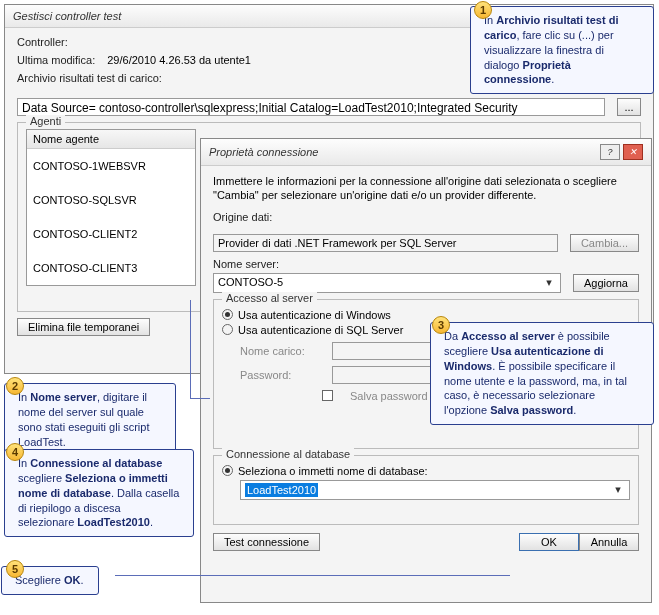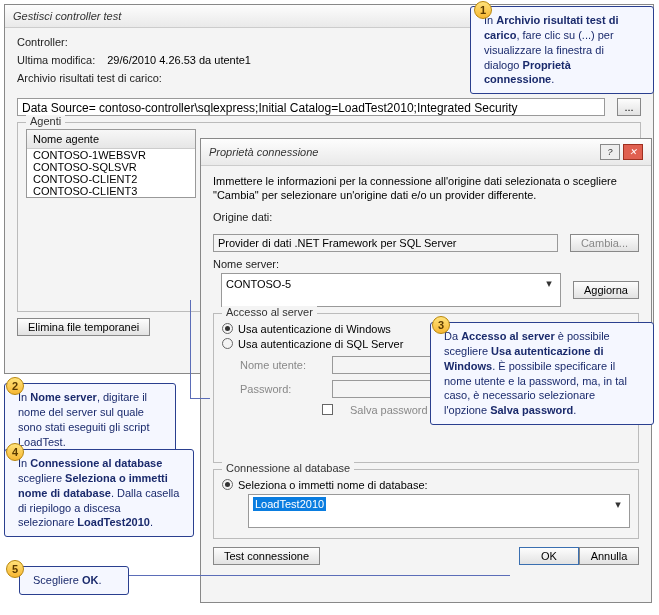--- a/index.html
+++ b/index.html
@@ -14,26 +14,26 @@
   .label { color:#222; }
   .field-highlight { background:#0a64c8; color:#fff; padding:2px 4px; flex:1; }
   .textbox { border:1px solid #999; background:#fff; padding:2px 4px; flex:1; height:18px; }
   .btn { border:1px solid #888; background:linear-gradient(#fdfdfd,#e2e2e2); padding:2px 10px; min-width:60px; text-align:center; }
   .btn.small { min-width:24px; padding:2px 4px; }
   .btn.disabled { color:#888; }
   .groupbox { border:1px solid #bbb; margin:6px 0; padding:6px 8px 8px; position:relative; }
   .groupbox > .legend { position:absolute; top:-8px; left:8px; background:#f4f4f4; padding:0 4px; color:#333; }
   .listbox { border:1px solid #999; background:#fff; }
   .list-header { background:linear-gradient(#f7f7f7,#e6e6e6); border-bottom:1px solid #ccc; padding:3px 6px; }
-  .list-item { padding:0 6px; border-bottom:0; }
+  .list-item { padding:11px 6px; border-bottom:0; }
   .radio { display:flex; align-items:center; gap:5px; margin:3px 0; }
   .radio-dot { width:11px; height:11px; border:1px solid #666; border-radius:50%; display:flex; align-items:center; justify-content:center; }
   .radio-dot.sel::after { content:""; width:5px; height:5px; background:#333; border-radius:50%; }
   .checkbox { width:11px; height:11px; border:1px solid #666; background:#fff; display:inline-block; margin-right:5px; }
-  .dd { border:1px solid #999; background:#fff; display:flex; align-items:flex-end; justify-content:space-between; padding:16px 4px; flex:1; height:20px;margin-left:8px;}
+  .dd { border:1px solid #999; background:#fff; display:flex; align-items:flex-start; justify-content:space-between; padding:2px 4px; flex:1; height:20px;}
   .dd .arrow { width:14px; text-align:center; color:#333; }
   .callout { position:absolute; background:#f5f7ff; border:1px solid #2a3f8f; border-radius:3px; padding:6px 13px; color:#1a2a6c; line-height:1.35; font-size:11px; max-width:190px; z-index:50;}
   .callout b { color:#1a2a6c; font-weight:bold; }
   .num-badge { position:absolute; width:18px; height:18px; border-radius:50%; background:linear-gradient(#ffe27a,#f7b733); border:1px solid #b8860b; color:#5a3a00; font-weight:bold; text-align:center; line-height:16px; font-size:11px; z-index:60;}
   .connector { position:absolute; background:#5b6db8; z-index:40; }
   .hline { height:1px; }
   .vline { width:1px; }
   .btn-row { display:flex; justify-content:flex-end; margin-top:8px; }
   .disabled-text { color:#888; }
   .sel-text { background:#0a7de0; color:#fff; padding:1px 2px; }
@@ -106,21 +106,21 @@
       <span class="legend">Accesso al server</span>
       <div class="radio">
         <span class="radio-dot sel"></span>
         <span>Usa autenticazione di Windows</span>
       </div>
       <div class="radio">
         <span class="radio-dot"></span>
         <span>Usa autenticazione di SQL Server</span>
       </div>
       <div class="row" style="margin-left:18px; margin-top:6px">
-        <span class="label disabled-text" style="width:80px">Nome utente:</span>
+        <span class="label disabled-text" style="width:80px">Nome carico:</span>
         <span class="textbox" style="background:#f4f4f4"></span>
       </div>
       <div class="row" style="margin-left:18px">
         <span class="label disabled-text" style="width:80px">Password:</span>
         <span class="textbox" style="background:#f4f4f4"></span>
       </div>
       <div class="row disabled-text" style="margin-left:100px">
         <span class="checkbox"></span>
         <span>Salva password</span>
       </div>
@@ -154,17 +154,17 @@
 <div class="num-badge" style="left:6px; top:377px">2</div>
 <div class="callout" style="left:4px; top:383px; width:172px">In <b>Nome server</b>, digitare il nome del server sul quale sono stati eseguiti gli script LoadTest.</div>
 
 <div class="num-badge" style="left:432px; top:316px">3</div>
 <div class="callout" style="left:430px; top:322px; width:224px; max-width:224px">Da <b>Accesso al server</b> è possibile scegliere <b>Usa autenticazione di Windows</b>. È possibile specificare il nome utente e la password, ma, in tal caso, è necessario selezionare l'opzione <b>Salva password</b>.</div>
 
 <div class="num-badge" style="left:6px; top:443px">4</div>
 <div class="callout" style="left:4px; top:449px; width:196px">In <b>Connessione al database</b> scegliere <b>Seleziona o immetti nome di database</b>. Dalla casella di riepilogo a discesa selezionare <b>LoadTest2010</b>.</div>
 
 <div class="num-badge" style="left:6px; top:560px">5</div>
-<div class="callout" style="left:19px; top:566px; width:110px">Scegliere <b>OK</b>.</div>
+<div class="callout" style="left:1px; top:566px; width:98px">Scegliere <b>OK</b>.</div>
 
 <div class="connector hline" style="left:115px; top:575px; width:395px"></div>
 <div class="connector hline" style="left:190px; top:398px; width:20px"></div>
 <div class="connector vline" style="left:190px; top:300px; width:1px; height:98px"></div>
 
 </body></html>

